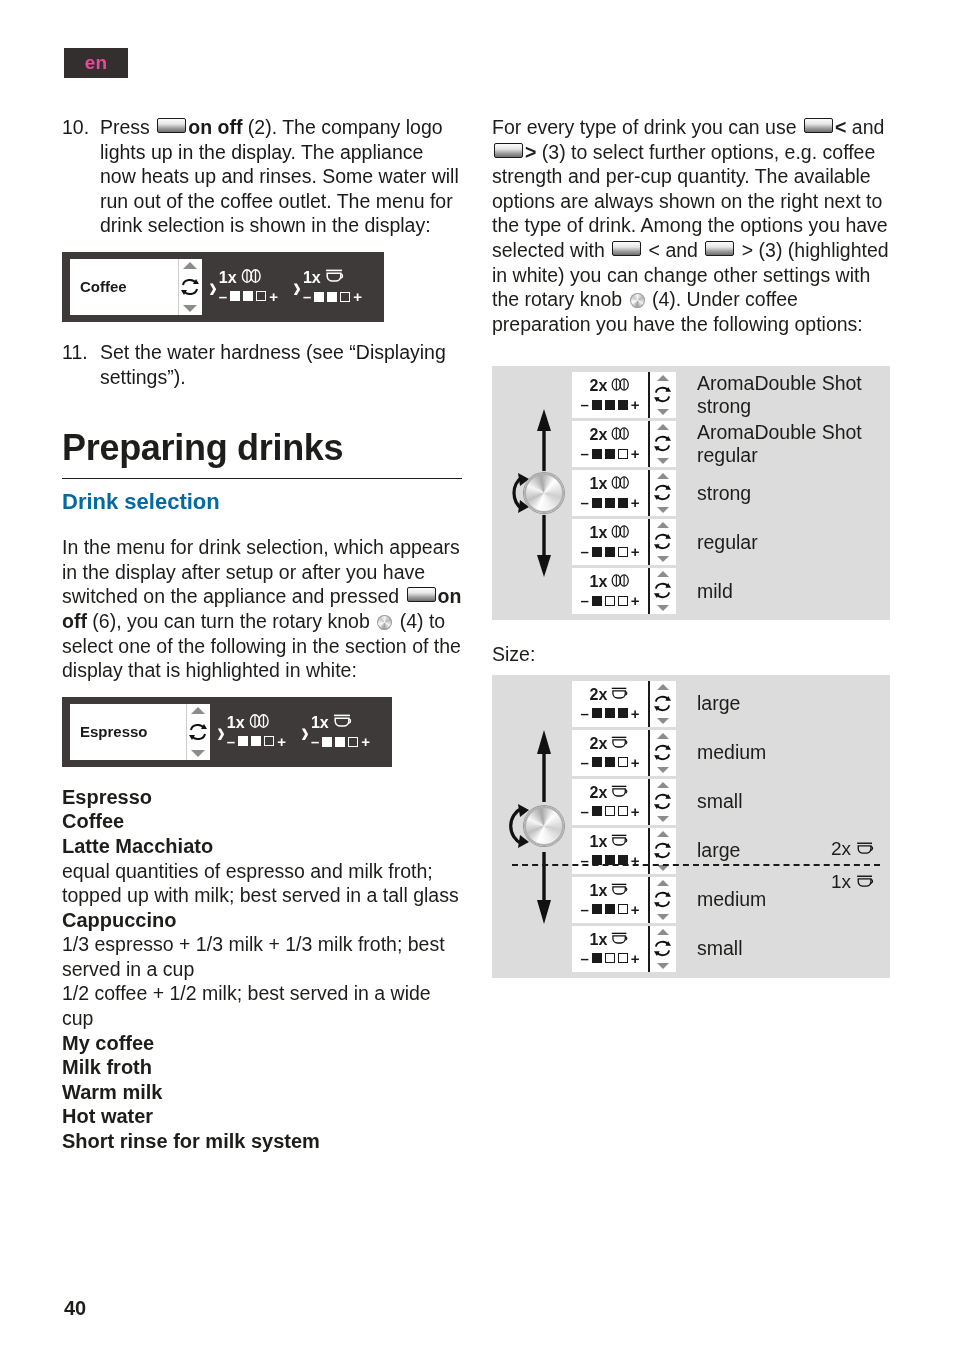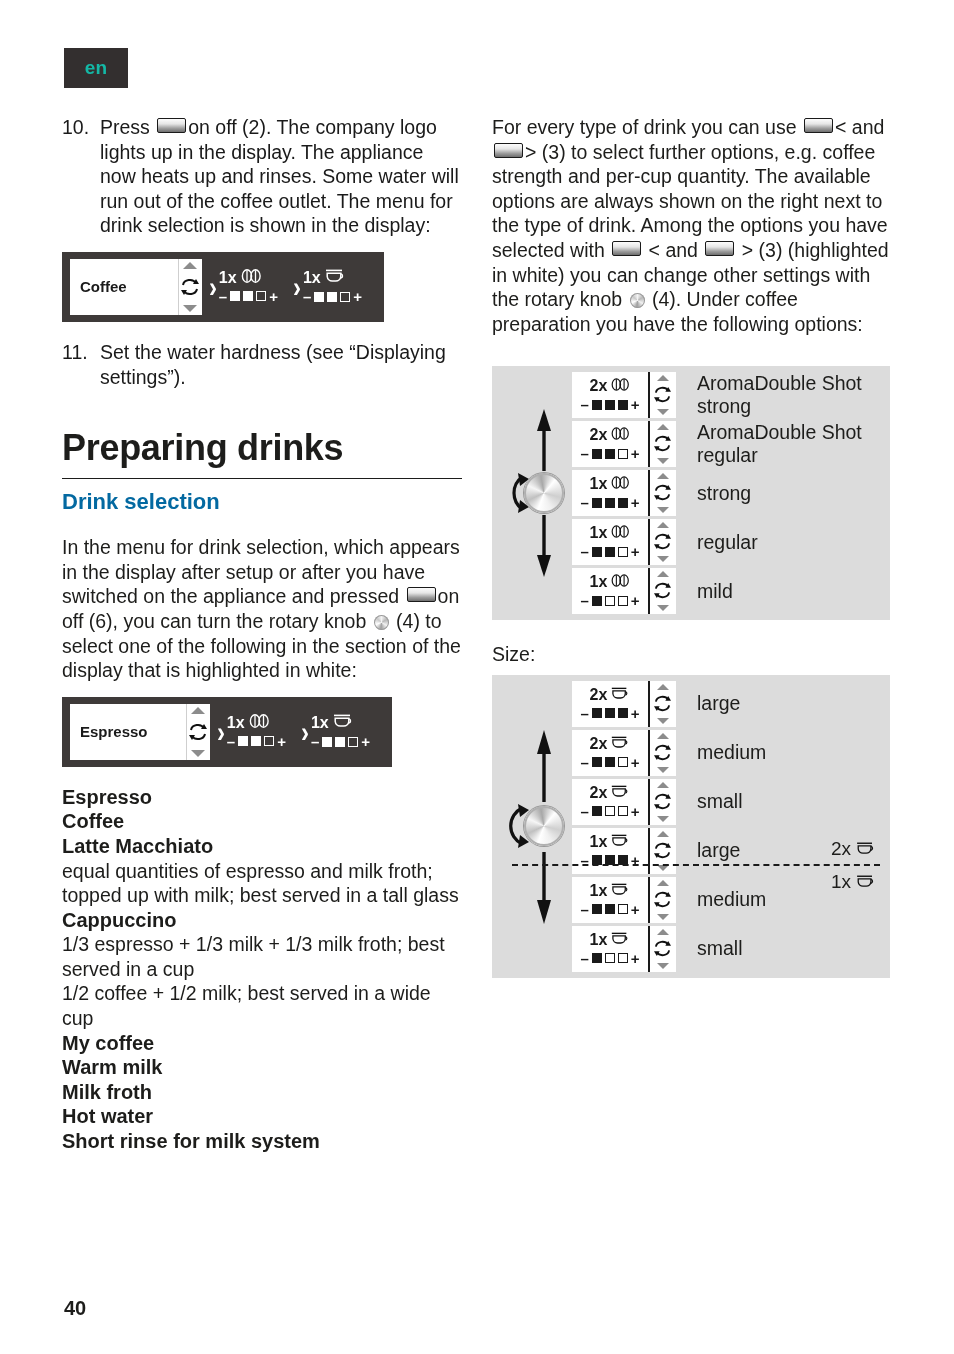--- a/index.html
+++ b/index.html
@@ -16,23 +16,23 @@
     color: #1a1a1a;
     overflow: hidden;
   }
 
   
   .lang-tab {
     position: absolute;
     left: 64px;
     top: 48px;
     width: 64px;
-    height: 40px;
+    height: 30px;
     background: #332f2f;
-    color: #14b8a6;
+    color: #ec4899;
     font-size: 19px;
     font-weight: bold;
     display: flex;
     align-items: center;
     justify-content: center;
     letter-spacing: 0.2px;
   }
 
   
   .col-left {
@@ -64,21 +64,21 @@
   }
   .step-num {
     width: 38px;
     flex: 0 0 38px;
   }
   .step-body { flex: 1 1 auto; }
   .gap-14 { height: 14px; }
   .gap-18 { height: 18px; }
   .gap-20 { height: 20px; }
 
-  b, .b { font-weight: normal; margin-top: 32px; }
+  b, .b { font-weight: bold; margin-top: 32px; }
 
   
   .key-icon {
     display: inline-block;
     width: 27px;
     height: 13px;
     border: 1.6px solid #1a1a1a;
     border-radius: 2px;
     background: linear-gradient(to bottom, #fdfdfd 0%, #e6e6e6 38%, #9d9d9d 72%, #6e6e6e 100%);
     vertical-align: 1px;
@@ -500,22 +500,22 @@
 
   <div>
     <div class="drink-name">Espresso</div>
     <div class="drink-name">Coffee</div>
     <div class="drink-name">Latte Macchiato</div>
     <div class="drink-desc">equal quantities of espresso and milk froth; topped up with milk; best served in a tall glass</div>
     <div class="drink-name">Cappuccino</div>
     <div class="drink-desc">1/3 espresso + 1/3 milk + 1/3 milk froth; best served in a cup</div>
     <div class="drink-desc">1/2 coffee + 1/2 milk; best served in a wide cup</div>
     <div class="drink-name">My coffee</div>
+    <div class="drink-name">Milk froth</div>
     <div class="drink-name">Warm milk</div>
-    <div class="drink-name">Milk froth</div>
     <div class="drink-name">Hot water</div>
     <div class="drink-name">Short rinse for milk system</div>
   </div>
 </div>
 
 <div class="col-right">
 
   <p class="body"><span>For every type of drink you can use </span><span class="key-icon"></span><b>&lt;</b><span> and </span><span class="key-icon"></span><b>&gt;</b><span> (3) to select further options, e.g. coffee strength and per-cup quantity. The available options are always shown on the right next to the type of drink. Among the options you have selected with </span><span class="key-icon"></span><span> &lt; and </span><span class="key-icon"></span><span> &gt; (3) (highlighted in white) you can change other settings with the rotary knob </span><span class="knob-inline"></span><span> (4). Under coffee preparation you have the following options:</span></p>
 
   <div style="height:22px;"></div>

